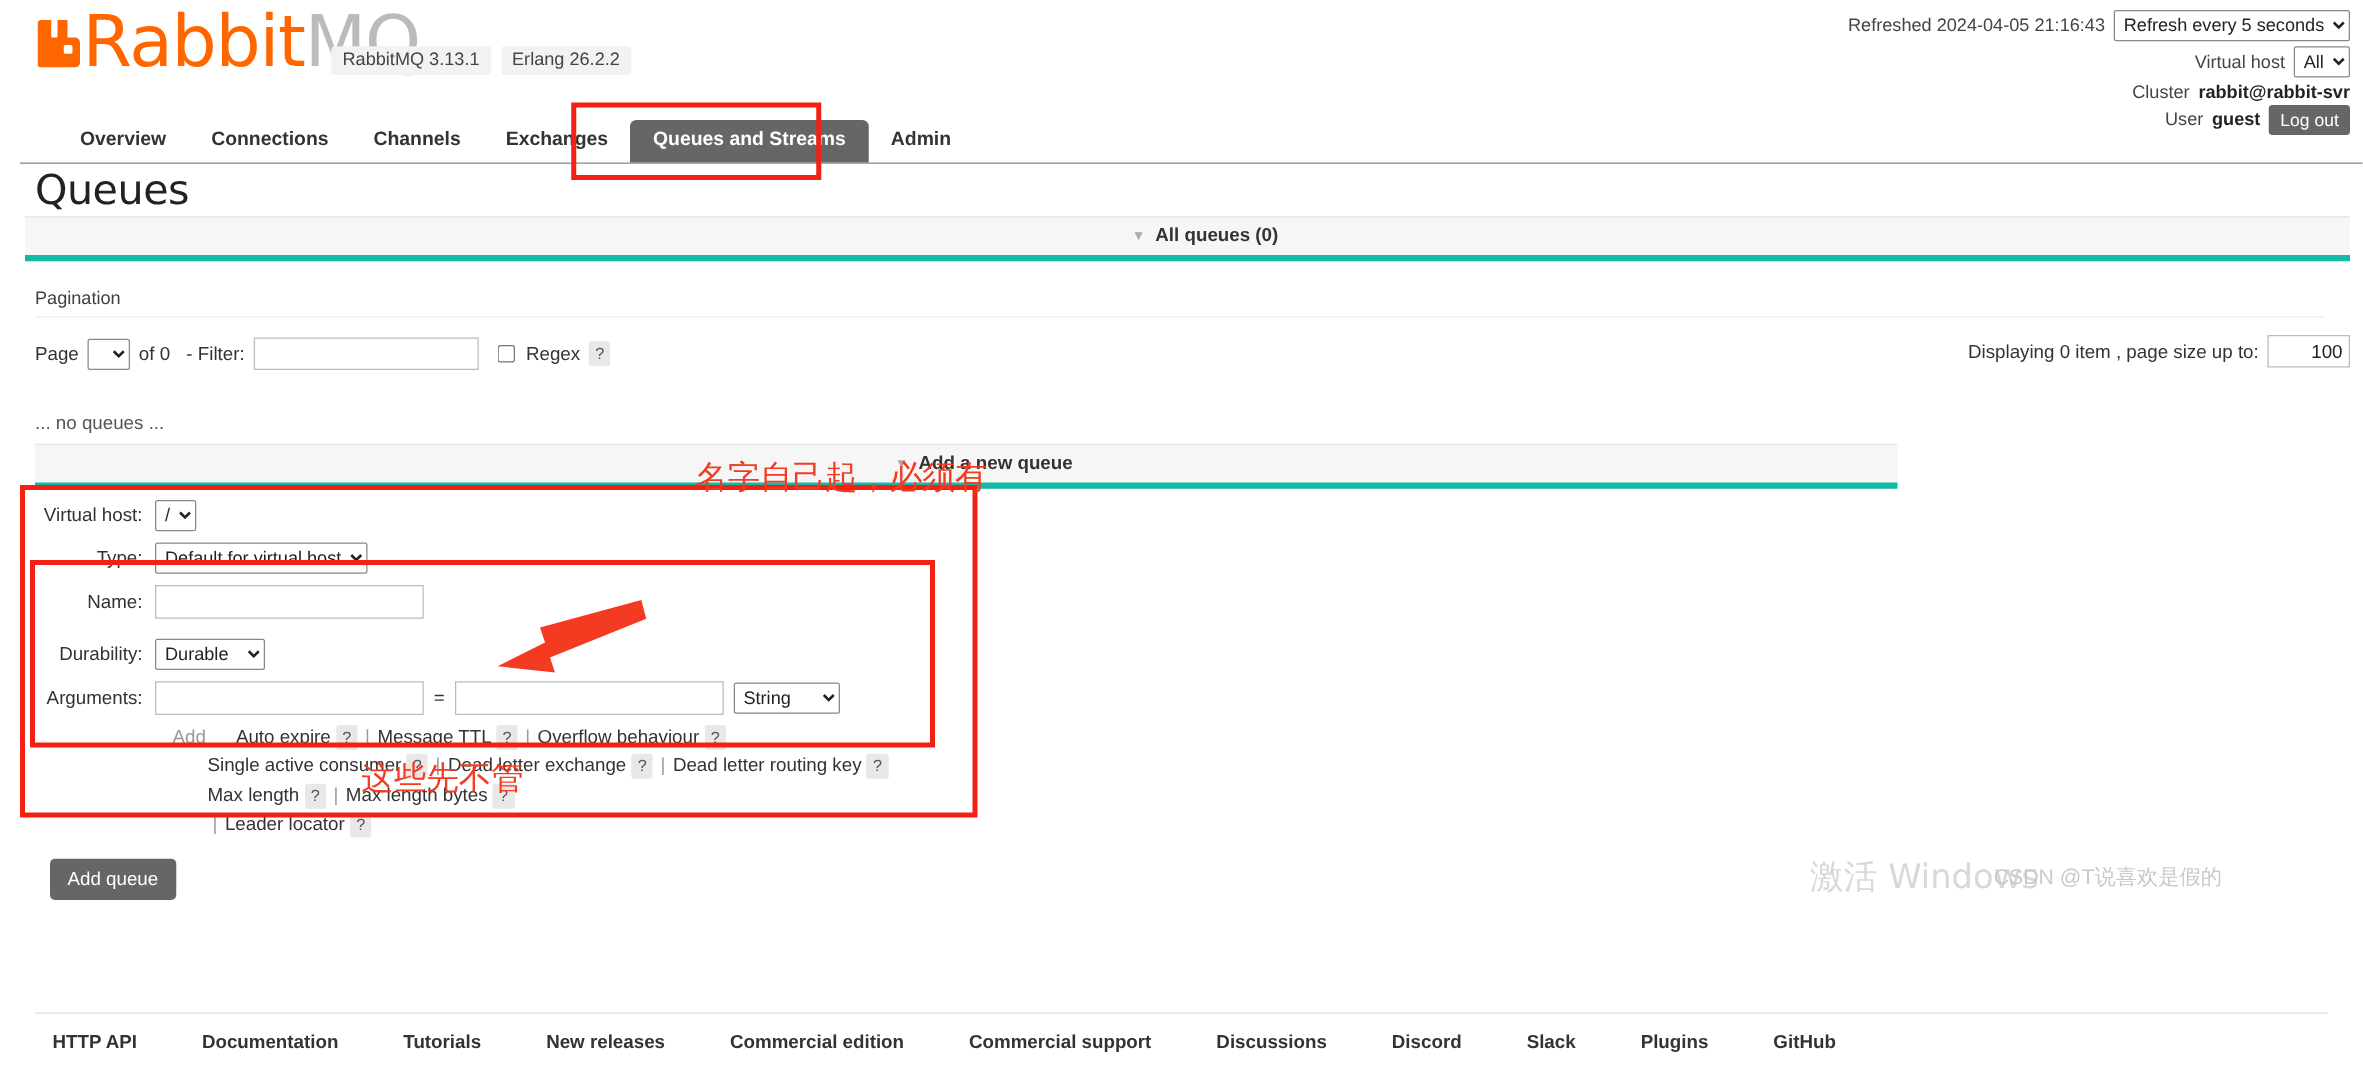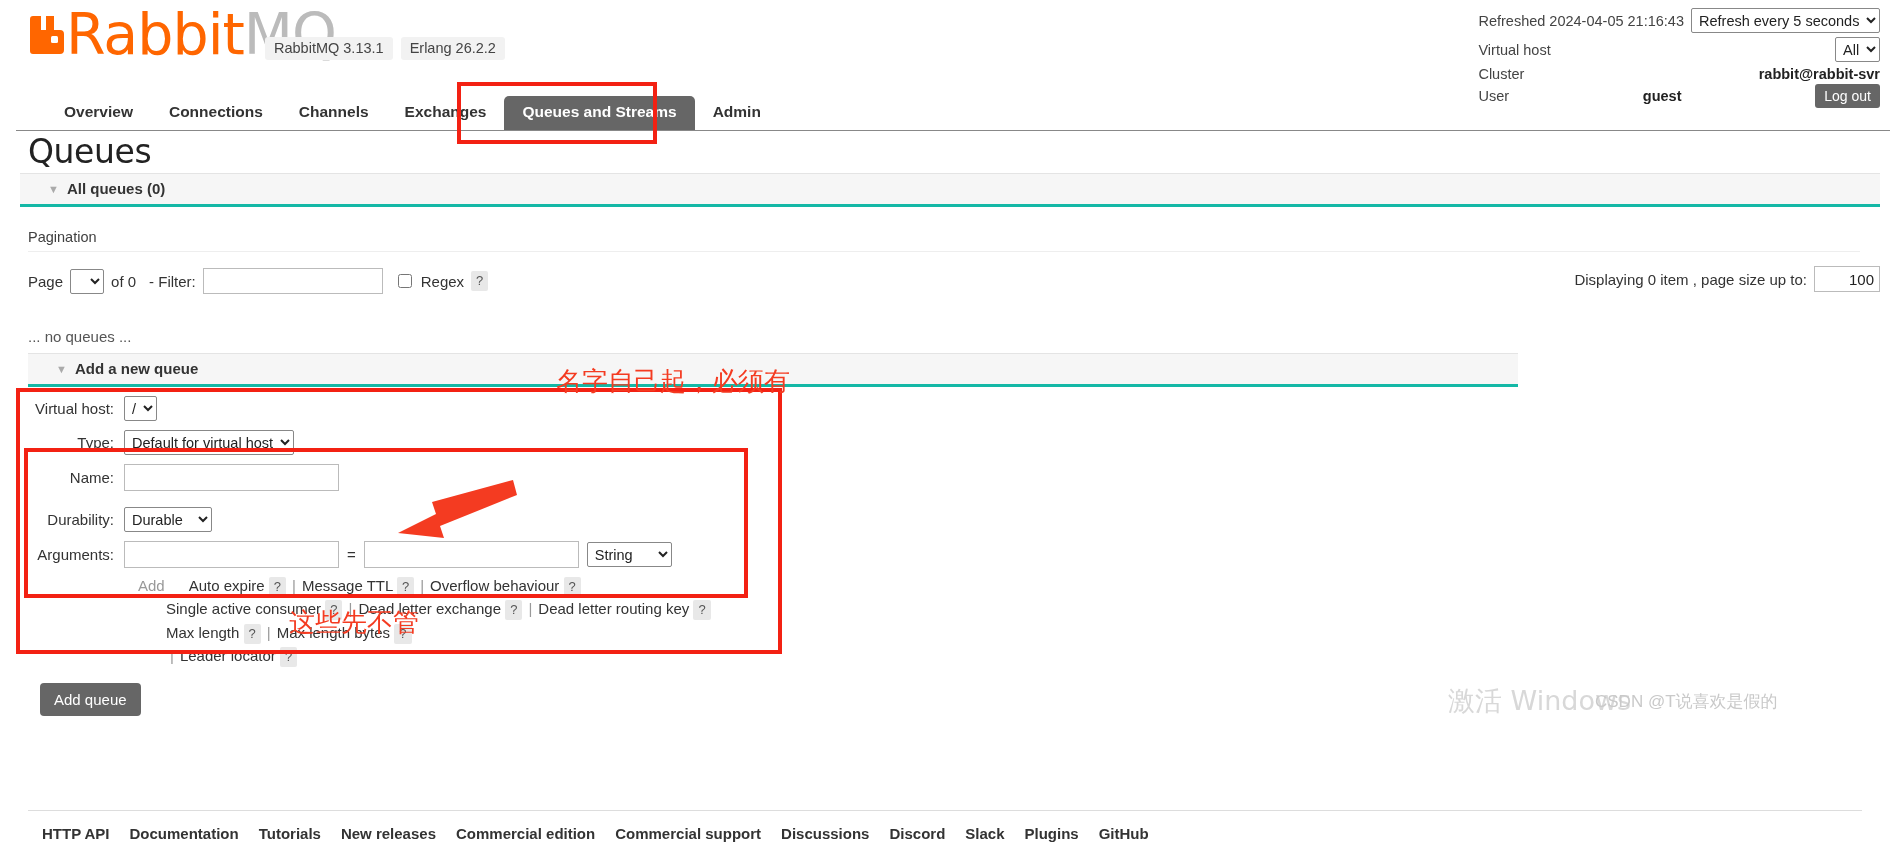--- a/index.html
+++ b/index.html
@@ -67,21 +67,21 @@
   #header-right {
     position: absolute;
     right: 10px; top: 8px;
     text-align: right;
     font-size: 14.5px;
     color: #444;
   }
   .hr-line {
     display: flex;
     align-items: center;
-    justify-content: space-between;
+    justify-content: flex-end;
     gap: 7px;
     margin-bottom: 4px;
     white-space: nowrap;
   }
   .hr-line.tight { margin-bottom: 2px; }
   select.ui-select {
     font-family: "Liberation Sans", sans-serif;
     font-size: 14.5px;
     padding: 2px 3px;
     border: 1px solid #888;
@@ -141,28 +141,29 @@
     margin: 0 0 2px 28px;
     font-size: 33px;
     font-weight: 400;
     color: #222;
     letter-spacing: -0.4px;
     font-family: "DejaVu Sans", sans-serif;
   }
   .section-bar {
     background: #f6f6f6;
     border-top: 1px solid #e4e4e4;
-    border-bottom: 3px solid #14b8a6;
+    border-bottom: 5px solid #14b8a6;
     padding: 6px 0 7px 28px;
     font-size: 15px;
     font-weight: bold;
     color: #333;
     margin: 0 10px 0 20px;
     cursor: pointer;
     user-select: none;
+    text-align: center;
   }
   .tri {
     display: inline-block;
     color: #aaa;
     font-size: 11px;
     margin-right: 8px;
     transform: translateY(-1px);
   }
   .subhead {
     margin: 22px 0 0 28px;
@@ -280,21 +281,21 @@
     width: 1890px;
   }
   #footer hr {
     border: none;
     border-top: 1px solid #ddd;
     margin: 0 28px 0 28px;
   }
   #footer ul {
     list-style: none;
     display: flex;
-    gap: 20px;
+    gap: 52px;
     margin: 14px 0 3px 42px;
     padding: 0;
   }
   #footer li {
     font-size: 15px;
     font-weight: bold;
     color: #333;
     cursor: pointer;
     white-space: nowrap;
   }

